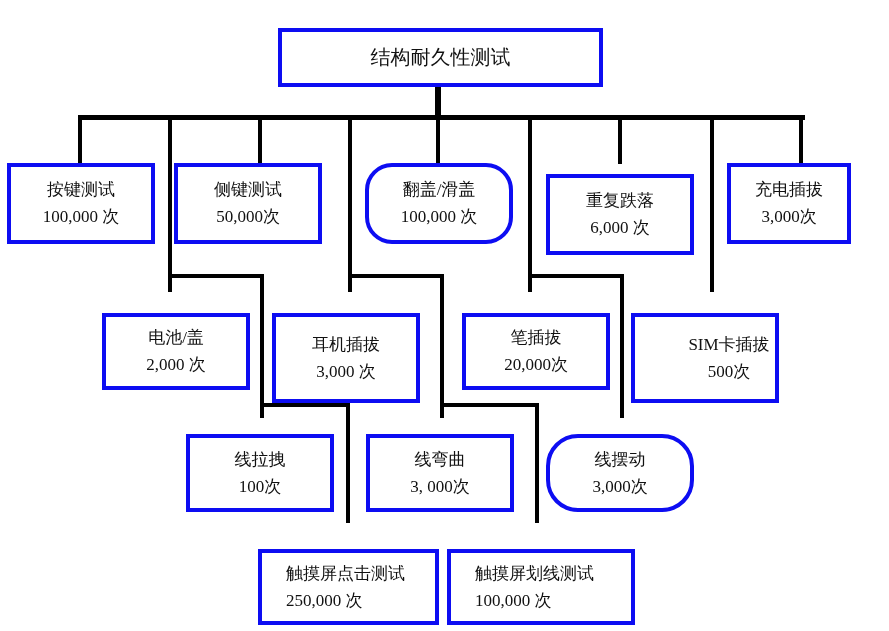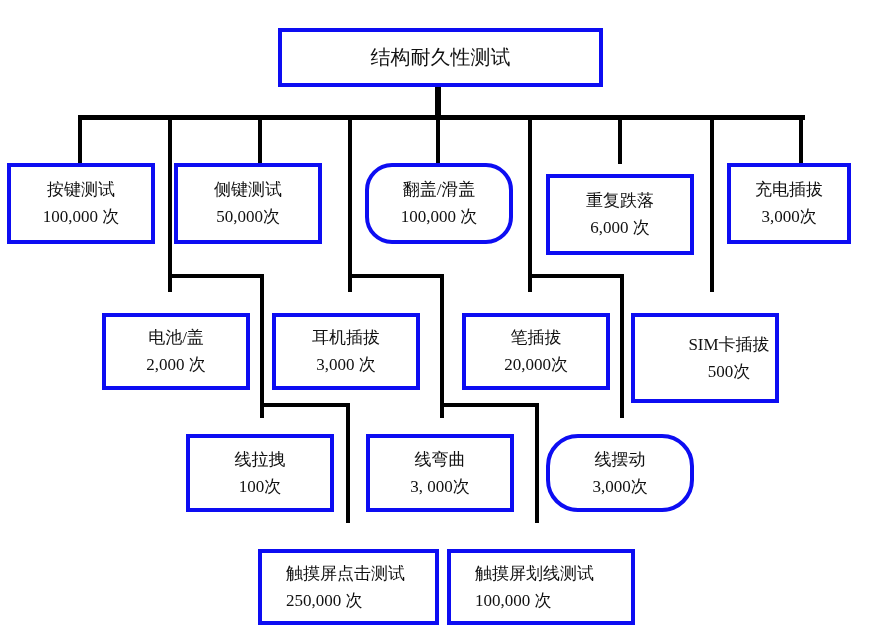--- a/index.html
+++ b/index.html
@@ -74,21 +74,21 @@
   </div>
   <div class="node" style="left:727px;top:163px;width:124px;height:81px;">
     <div class="t1">充电插拔</div>
     <div class="t2">3,000次</div>
   </div>
 
   <div class="node" style="left:102px;top:313px;width:148px;height:77px;">
     <div class="t1">电池/盖</div>
     <div class="t2">2,000 次</div>
   </div>
-  <div class="node" style="left:272px;top:313px;width:148px;height:77px;">
+  <div class="node" style="left:272px;top:313px;width:148px;height:90px;">
     <div class="t1">耳机插拔</div>
     <div class="t2">3,000 次</div>
   </div>
   <div class="node" style="left:462px;top:313px;width:148px;height:77px;">
     <div class="t1">笔插拔</div>
     <div class="t2">20,000次</div>
   </div>
   <div class="node" style="left:631px;top:313px;width:148px;height:90px;padding-left:48px;">
     <div class="t1">SIM卡插拔</div>
     <div class="t2">500次</div>

